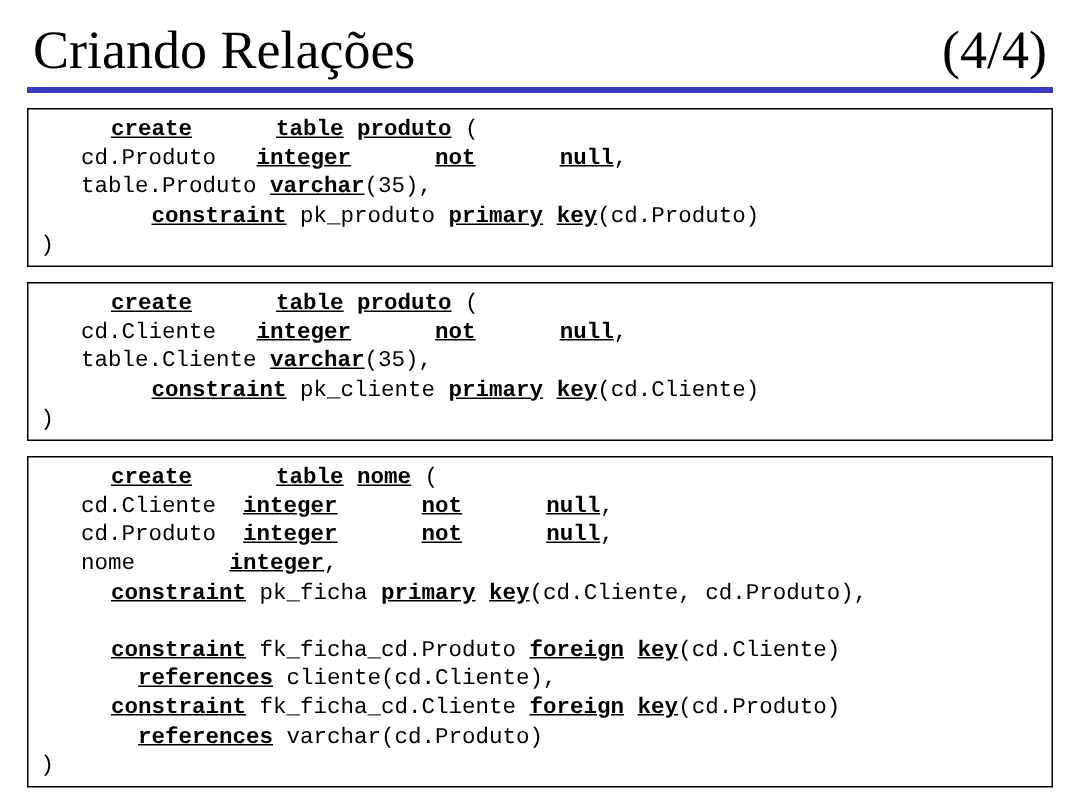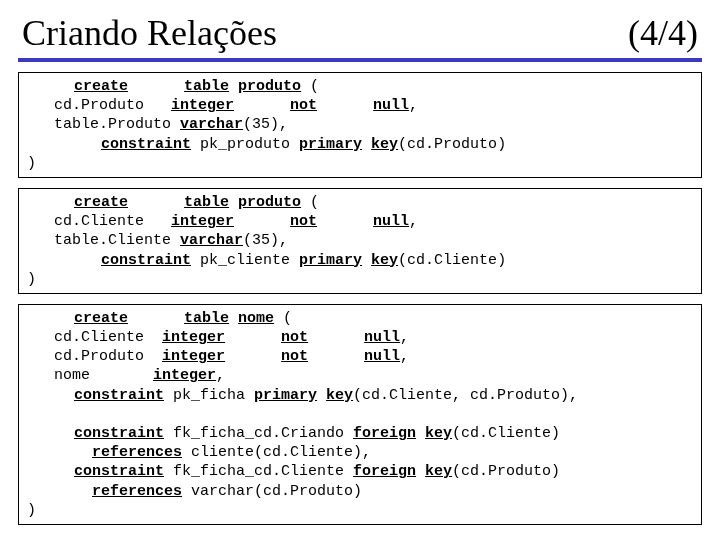--- a/index.html
+++ b/index.html
@@ -67,19 +67,19 @@
 <span>   table.Cliente </span><span class="b">varchar</span><span>(35),</span>
 <span>   </span><span class="bu">constraint</span><span> pk_cliente </span><span class="b">primary</span><span> </span><span class="b">key</span><span>(cd.Cliente)</span>
 <span>)</span></div>
 
   <div class="code-box"><span class="bu">create</span> <span class="bu">table</span> <span class="b">nome</span><span> (</span>
 <span>   cd.Cliente  </span><span class="b">integer</span><span> </span><span class="bu">not</span><span> </span><span class="bu">null</span><span>,</span>
 <span>   cd.Produto  </span><span class="b">integer</span><span> </span><span class="bu">not</span><span> </span><span class="bu">null</span><span>,</span>
 <span>   nome       </span><span class="b">integer</span><span>,</span>
 <span class="bu">constraint</span><span> pk_ficha </span><span class="b">primary</span><span> </span><span class="b">key</span><span>(cd.Cliente, cd.Produto),</span>
 <span> </span>
-<span class="bu">constraint</span><span> fk_ficha_cd.Criando </span><span class="b">foreign</span><span> </span><span class="b">key</span><span>(cd.Cliente)</span>
+<span class="bu">constraint</span><span> fk_ficha_cd.Produto </span><span class="b">foreign</span><span> </span><span class="b">key</span><span>(cd.Cliente)</span>
 <span>  </span><span class="bu">references</span><span> cliente(cd.Cliente),</span>
 <span class="bu">constraint</span><span> fk_ficha_cd.Cliente </span><span class="b">foreign</span><span> </span><span class="b">key</span><span>(cd.Produto)</span>
 <span>  </span><span class="bu">references</span><span> varchar(cd.Produto)</span>
 <span>)</span></div>
 
 </div>
 
 </body></html>

